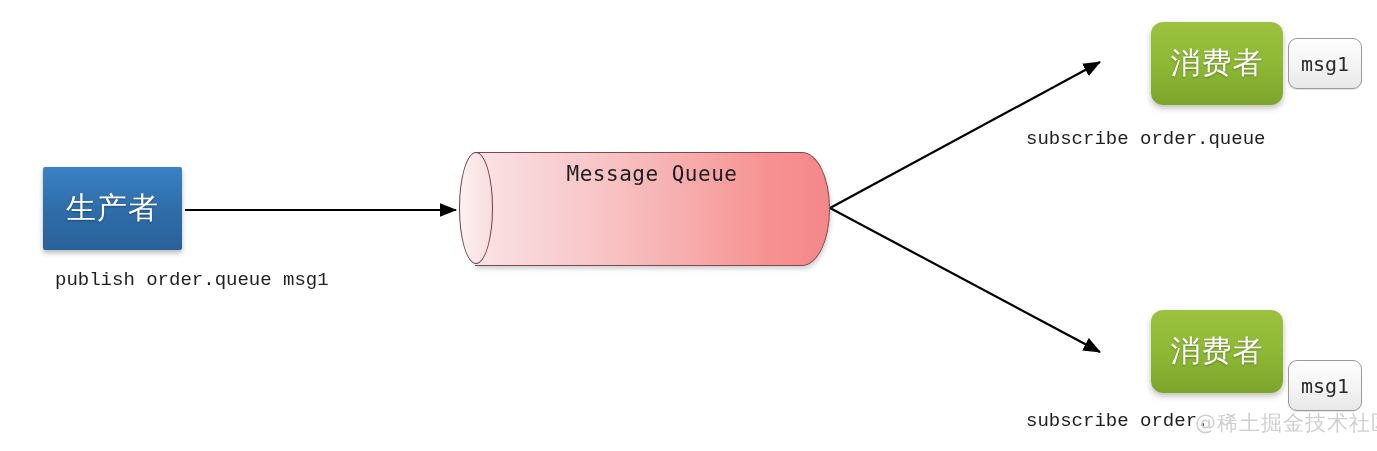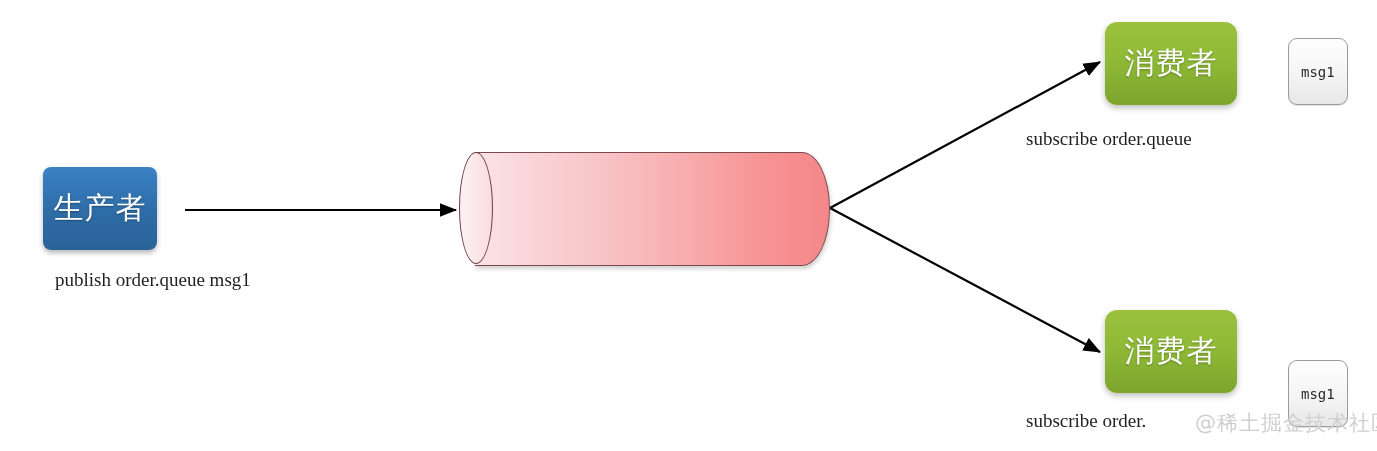--- a/index.html
+++ b/index.html
@@ -16,23 +16,23 @@
     height: 451px;
     background: #ffffff;
     overflow: hidden;
   }
 
   
   .producer-box {
     position: absolute;
     left: 43px;
     top: 167px;
-    width: 114px;
+    width: 139px;
     height: 83px;
-    border-radius: 8px;
+    border-radius: 2px;
     background: linear-gradient(180deg, #3a82c4 0%, #2e6da8 52%, #2a6298 100%);
     box-shadow: 0 3px 5px rgba(0,0,0,0.28);
     display: flex;
     align-items: center;
     justify-content: center;
   }
   .producer-label {
     color: #ffffff;
     font-family: "DejaVu Sans", sans-serif;
     font-size: 30px;
@@ -94,54 +94,55 @@
   .consumer-box {
     position: absolute;
     width: 132px;
     height: 83px;
     border-radius: 12px;
     background: linear-gradient(180deg, #9cc13f 0%, #8fba36 45%, #7da52d 100%);
     box-shadow: 0 3px 6px rgba(0,0,0,0.26);
     display: flex;
     align-items: center;
     justify-content: center;
+    margin-left: 46px;
   }
   .consumer-box.top { left: 1105px; top: 22px; }
   .consumer-box.bottom { left: 1105px; top: 310px; }
   .consumer-label {
     color: #ffffff;
     font-family: "DejaVu Sans", sans-serif;
     font-size: 30px;
     letter-spacing: 1px;
     text-shadow: 0 1px 2px rgba(0,0,0,0.3);
   }
 
   
   .msg-badge {
     position: absolute;
     height: 33px;
-    padding: 16px 12px;
+    padding: 8px 12px;
     border-radius: 9px;
     border: 1.4px solid #9a9a9a;
     background: linear-gradient(180deg, #fefefe 0%, #f4f4f4 55%, #e8e8e8 100%);
     display: flex;
     align-items: center;
     justify-content: center;
     font-family: "DejaVu Sans Mono", monospace;
-    font-size: 14px;
+    font-size: 20px;
     color: #2a2a2a;
     box-shadow: 0 1px 1px rgba(0,0,0,0.12);
   }
   .msg-badge.top { left: 1288px; top: 38px; }
   .msg-badge.bottom { left: 1288px; top: 360px; }
 
   
   .caption {
     position: absolute;
-    font-family: Liberation Serif, serif;
+    font-family: Liberation Mono, monospace;
     font-size: 19px;
     color: #1f1f1f;
     white-space: nowrap;
     letter-spacing: 0px;
   }
   .caption.publish   { left: 55px;   top: 269px; }
   .caption.subscribe { left: 1026px; top: 128px; }
   .caption.psubscribe{ left: 1026px; top: 410px; }
 
   
@@ -186,20 +187,21 @@
   </svg>
 
   <div class="producer-box">
     <span class="producer-label">生产者</span>
   </div>
   <div class="caption publish">publish order.queue msg1</div>
 
   <div class="queue-cyl">
     <div class="cyl-body"></div>
     <div class="cyl-cap"></div>
+    <div class="cyl-title">Message Queue</div>
   </div>
 
   <div class="consumer-box top">
     <span class="consumer-label">消费者</span>
   </div>
   <div class="msg-badge top">msg1</div>
   <div class="caption subscribe">subscribe order.queue</div>
 
   <div class="consumer-box bottom">
     <span class="consumer-label">消费者</span>

